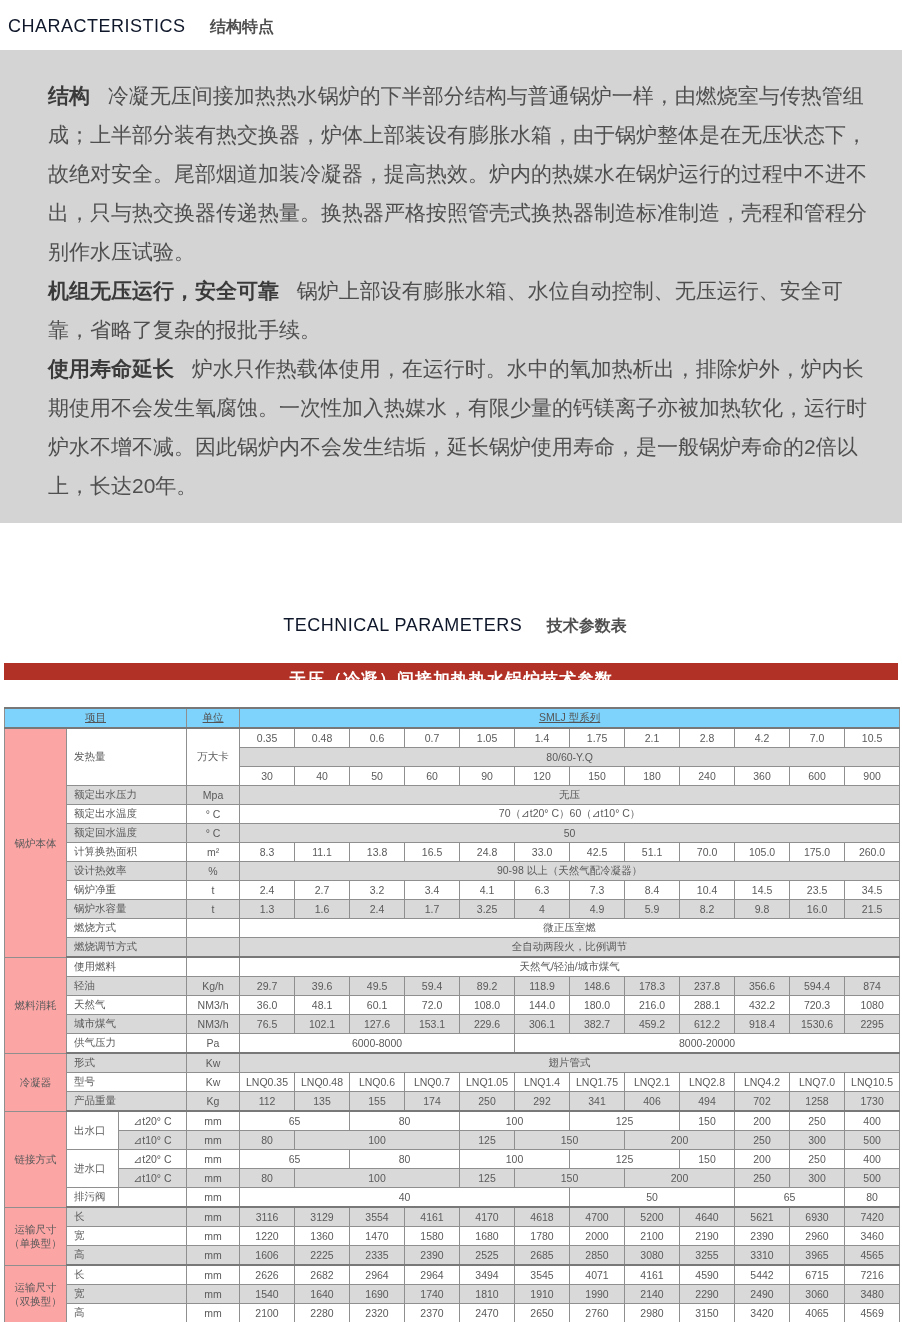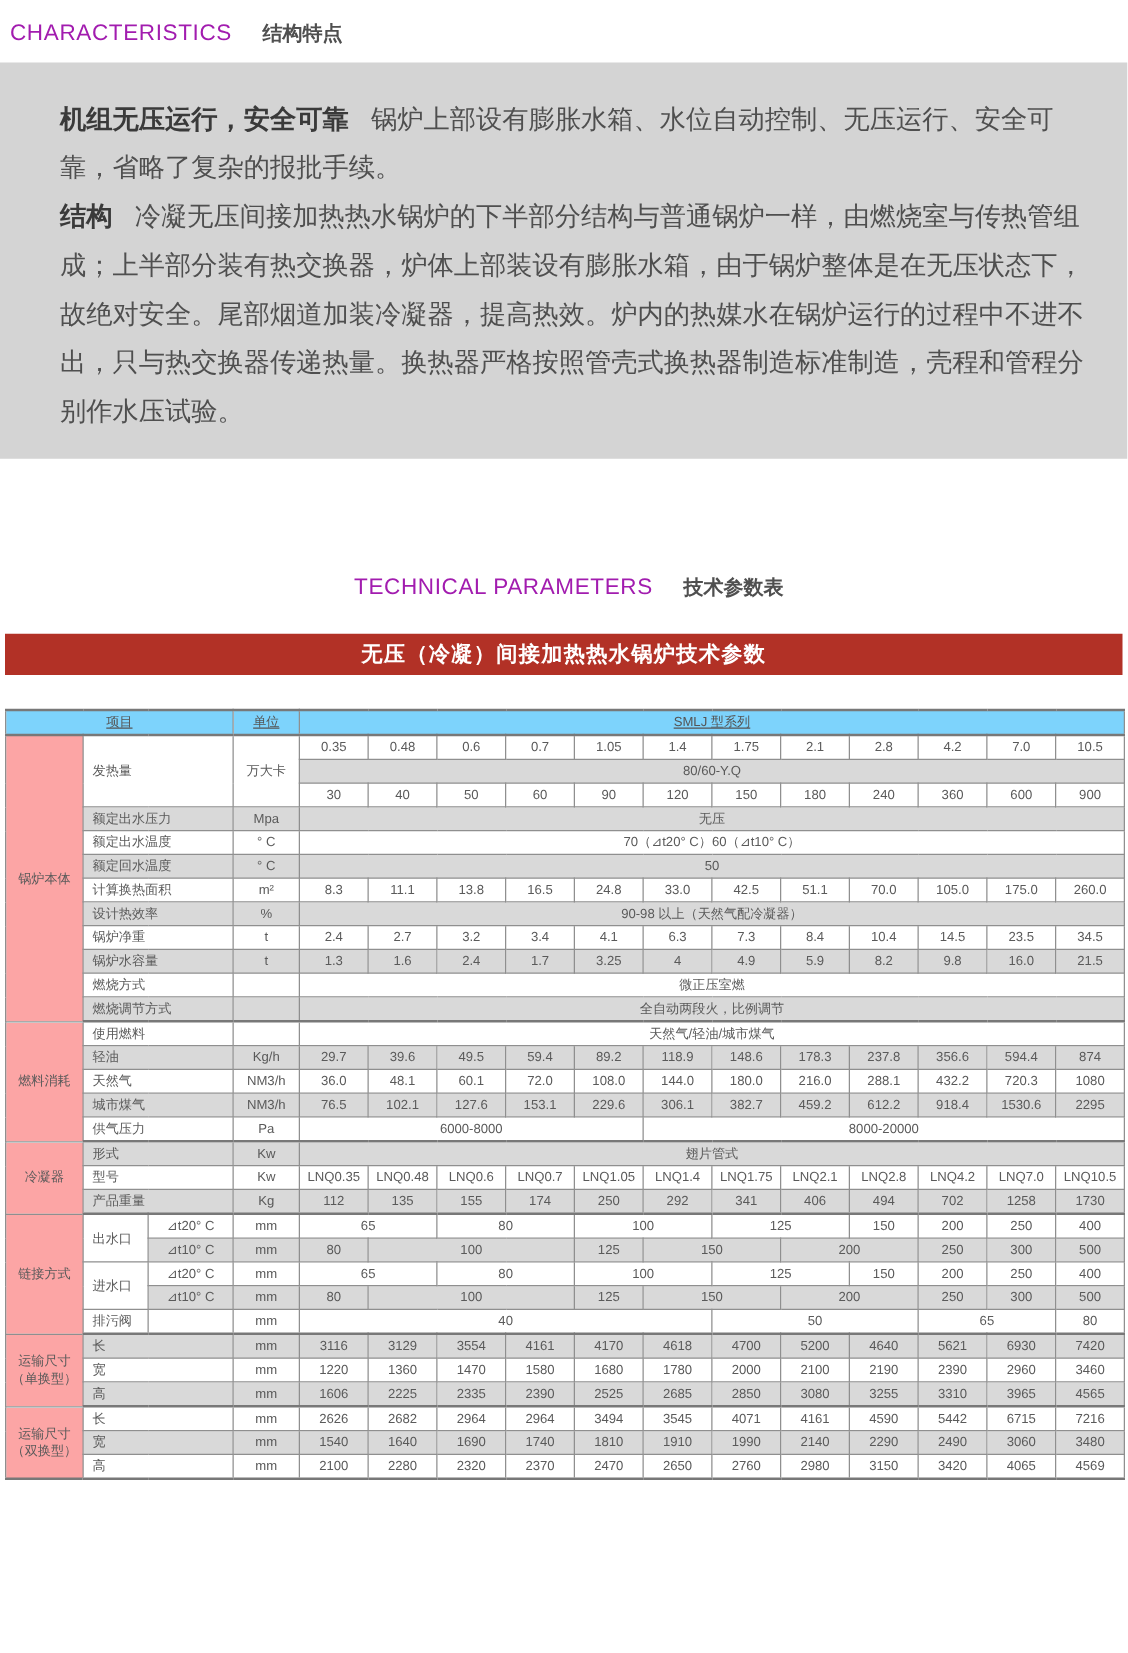--- a/index.html
+++ b/index.html
@@ -1,28 +1,28 @@
 <!DOCTYPE html>
 <html><head>
 <meta charset="utf-8">
 <style>
   html,body{margin:0;padding:0;background:#fff;}
   body{width:902px;font-family:"Liberation Sans","DejaVu Sans",sans-serif;color:#4f4f4f;}
 
   .sec-head{padding:16px 0 0 8px;}
-  .sec-head .en{font-size:18px;color:#a21caf;letter-spacing:.5px;}
+  .sec-head .en{font-size:18px;color:#0f172a;letter-spacing:.5px;}
   .sec-head .zh{font-size:16px;color:#4f4f4f;margin-left:20px;font-weight:bold;}
 
   .feature-box{background:#d4d4d4;margin-top:12px;padding:26px 22px 18px 48px;}
   .feature-box p{margin:0;font-size:21px;line-height:39px;color:#4f4f4f;text-align:left;}
   .feature-box b{color:#3a3a3a;margin-right:.85em;}
 
   .sec-head.second{margin-top:76px;text-align:center;}
 
-  .banner{margin:26px 4px 0 4px;height:33px;line-height:33px;text-align:center;
+  .banner{margin:26px 4px 0 4px;height:17px;line-height:33px;text-align:center;
           background:#b23126;color:#ffffff;font-size:17px;font-weight:bold;letter-spacing:1px;}
 
   table.spec{border-collapse:collapse;table-layout:fixed;width:895px;margin:27px 0 0 4px;
              font-size:10.5px;color:#5a5a5a;}
   table.spec td{border:1px solid #8f8f8f;height:16px;padding:1px 2px;text-align:center;
                 overflow:hidden;white-space:nowrap;}
   table.spec tr.sh td{background:#d9d9d9;}
   table.spec tr td.g{background:#fca5a5;white-space:pre-line;line-height:14px;}
   table.spec tr.hd td{background:#7dd3fc;color:#555;text-decoration:underline;}
   table.spec td.l{text-align:left;padding-left:7px;}
@@ -31,22 +31,23 @@
 </style>
 </head>
 <body>
 
 <div class="sec-head">
   <span class="en">CHARACTERISTICS</span>
   <span class="zh">结构特点</span>
 </div>
 
 <div class="feature-box">
+  <p><b>结构</b><span>冷凝无压间接加热热水锅炉的下半部分结构与普通锅炉一样，由燃烧室与传热管组成；上半部分装有热交换器，炉体上部装设有膨胀水箱，由于锅炉整体是在无压状态下，故绝对安全。尾部烟道加装冷凝器，提高热效。炉内的热媒水在锅炉运行的过程中不进不出，只与热交换器传递热量。换热器严格按照管壳式换热器制造标准制造，壳程和管程分别作水压试验。</span></p>
   <p><b>机组无压运行，安全可靠</b><span>锅炉上部设有膨胀水箱、水位自动控制、无压运行、安全可靠，省略了复杂的报批手续。</span></p>
-  <p><b>结构</b><span>冷凝无压间接加热热水锅炉的下半部分结构与普通锅炉一样，由燃烧室与传热管组成；上半部分装有热交换器，炉体上部装设有膨胀水箱，由于锅炉整体是在无压状态下，故绝对安全。尾部烟道加装冷凝器，提高热效。炉内的热媒水在锅炉运行的过程中不进不出，只与热交换器传递热量。换热器严格按照管壳式换热器制造标准制造，壳程和管程分别作水压试验。</span></p>
+  <p><b>使用寿命延长</b><span>炉水只作热载体使用，在运行时。水中的氧加热析出，排除炉外，炉内长期使用不会发生氧腐蚀。一次性加入热媒水，有限少量的钙镁离子亦被加热软化，运行时炉水不增不减。因此锅炉内不会发生结垢，延长锅炉使用寿命，是一般锅炉寿命的2倍以上，长达20年。</span></p>
 </div>
 
 <div class="sec-head second">
   <span class="en">TECHNICAL PARAMETERS</span>
   <span class="zh">技术参数表</span>
 </div>
 
 <div class="banner" style="background: rgb(178, 49, 38);">无压（冷凝）间接加热热水锅炉技术参数</div>
 
 <table class="spec">

